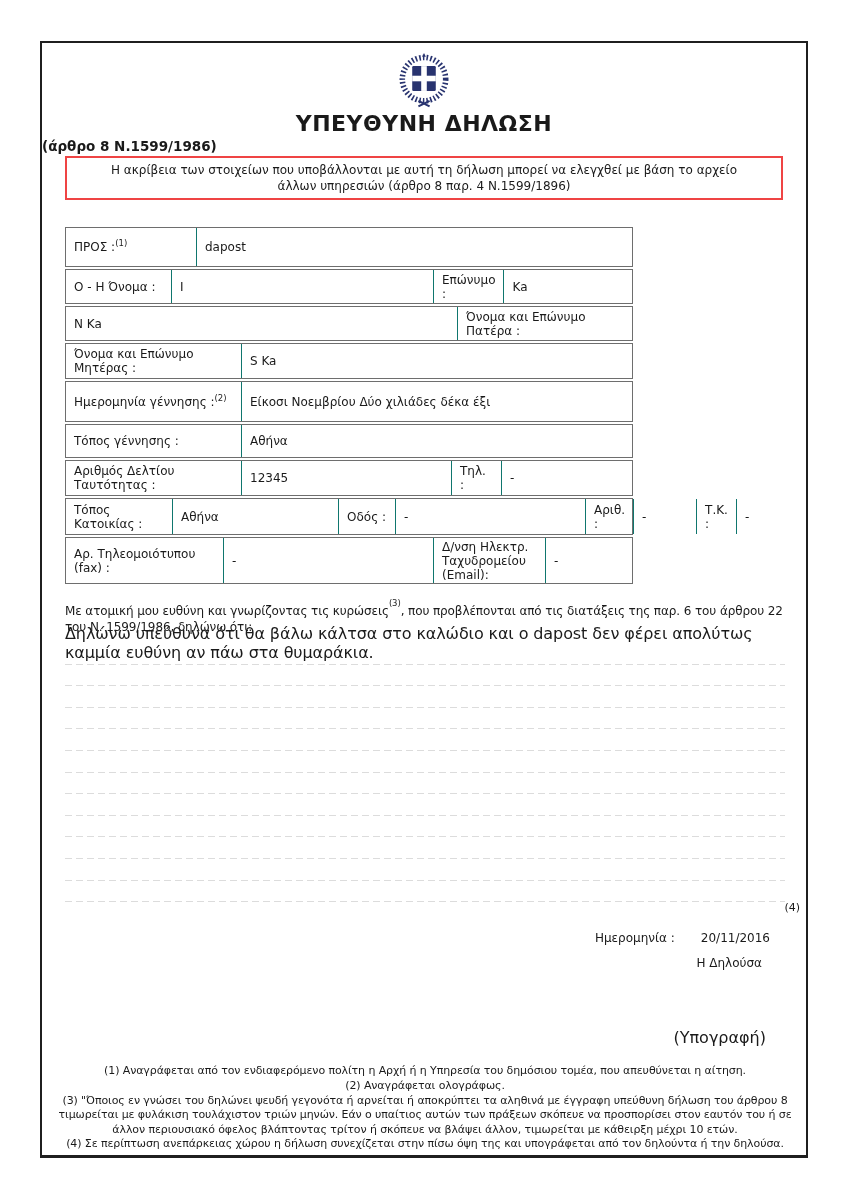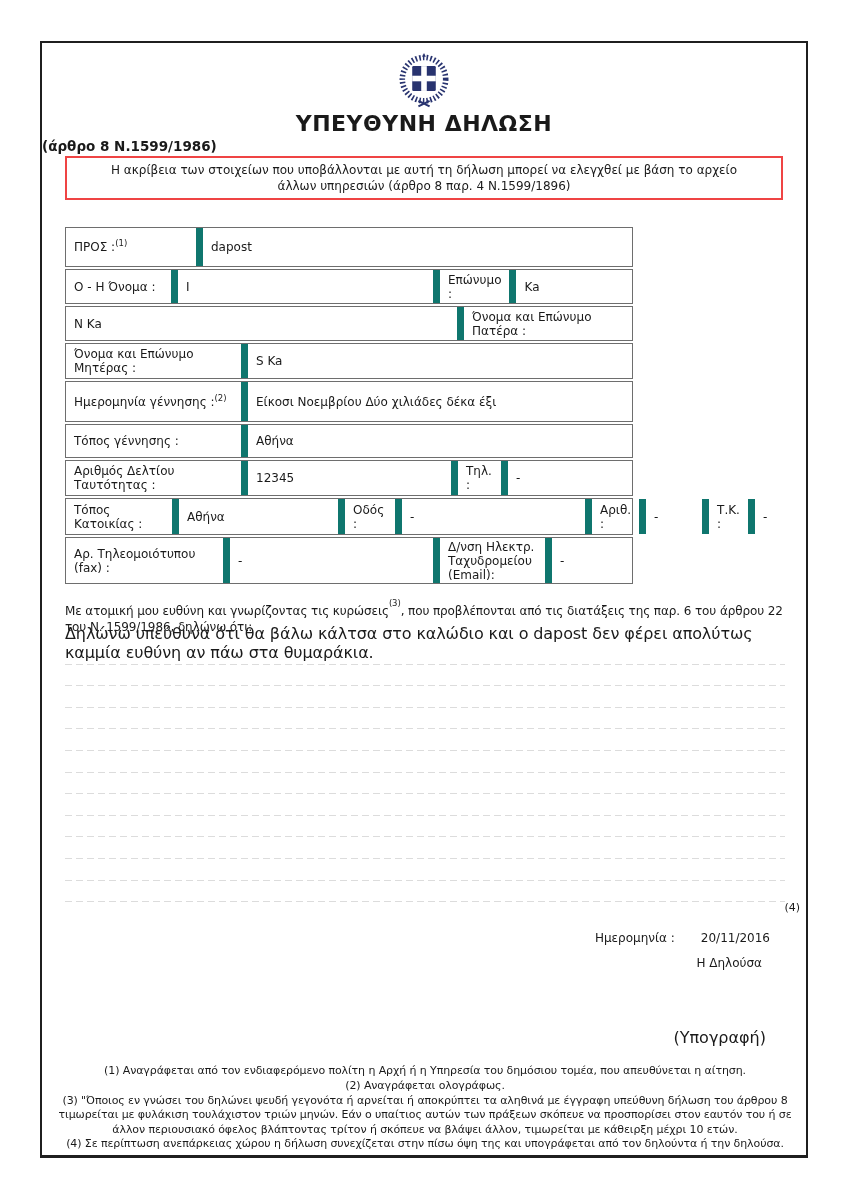--- a/index.html
+++ b/index.html
@@ -14,21 +14,21 @@
   .doc-subtitle { position:absolute; top:95px; left:0; width:100%; text-align:left;
     font-size:13.5px; font-weight:bold; }
 
   .notice { position:absolute; top:113px; left:23px; width:718px;
     border:2px solid #ef4444; padding:4px 28px; text-align:center;
     font-size:12px; line-height:16px; }
 
   .form { position:absolute; top:184px; left:23px; width:568px; }
   .row { display:flex; border:1px solid #6e6e6e; margin-bottom:2px; background:#fff; }
   .cell { display:flex; align-items:center; padding:1px 8px; font-size:12px; line-height:14px; }
-  .cell + .cell { border-left:7px solid #0f766e; }
+  .cell + .cell { border-left:1px solid #0f766e; }
   .grow { flex:1 1 auto; }
   .h40{min-height:40px}.h35{min-height:35px}.h36{min-height:36px}
   .h41{min-height:41px}.h34{min-height:34px}.h37{min-height:37px}.h47{min-height:47px}
   .w130{flex:0 0 130px}.w105{flex:0 0 105px}.w262{flex:0 0 262px}.w64{flex:0 0 64px}
   .w175{flex:0 0 175px}.w210{flex:0 0 210px}.w50{flex:0 0 50px}.w106{flex:0 0 106px}
   .w166{flex:0 0 166px}.w57{flex:0 0 57px}.w190{flex:0 0 190px}.w45{flex:0 0 45px}
   .w63{flex:0 0 63px}.w37{flex:0 0 37px}.w157{flex:0 0 157px}.w112{flex:0 0 112px}
   sup.fn { font-size:8.5px; position:relative; top:-4px; }
 
   .intro { position:absolute; top:556px; left:23px; width:720px;

